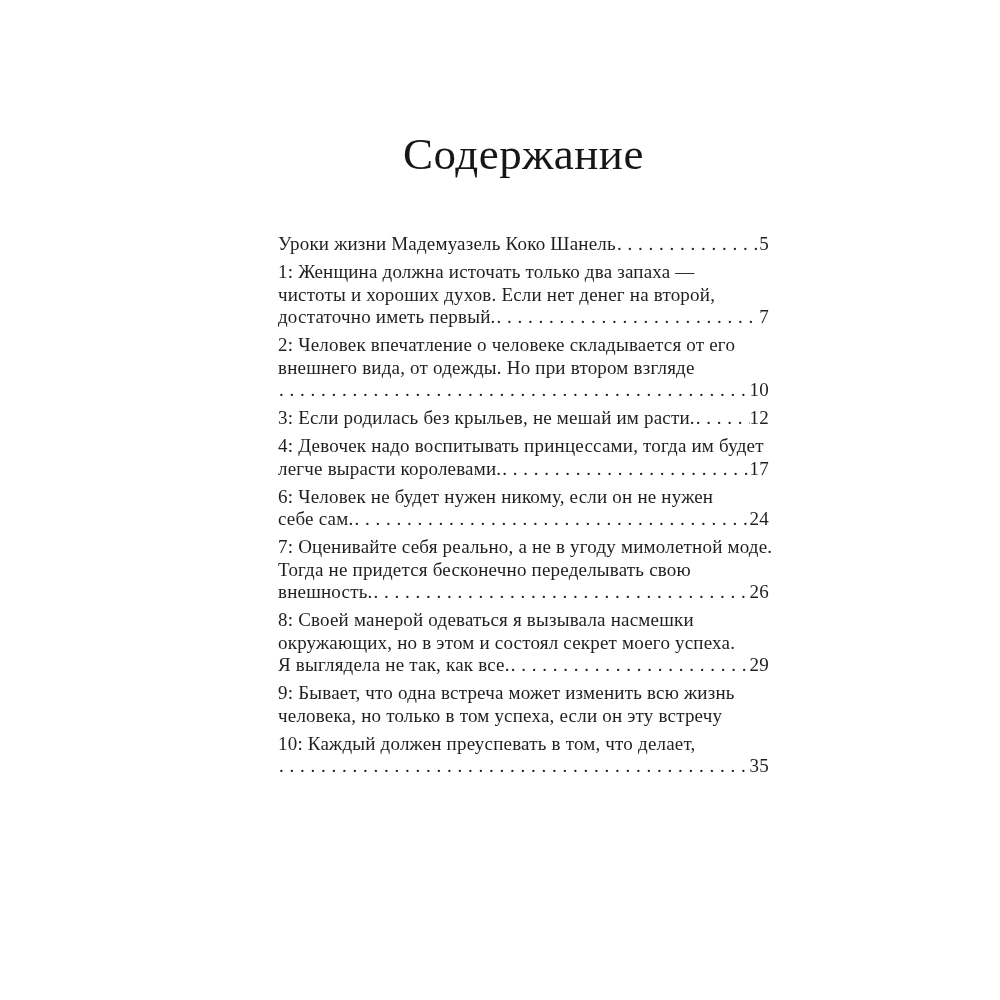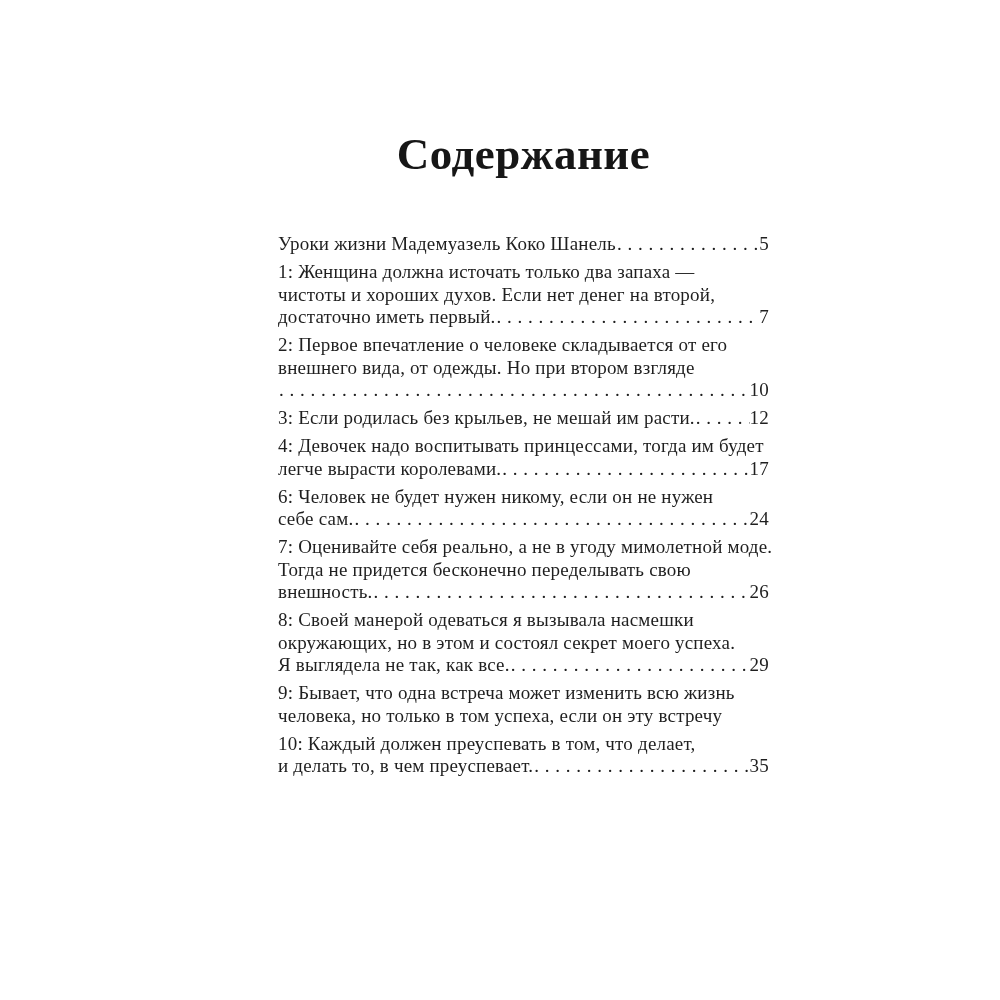--- a/index.html
+++ b/index.html
@@ -16,21 +16,21 @@
     color: #1f1f1f;
     overflow: hidden;
   }
   .toc-title {
     position: absolute;
     top: 128px;
     left: 278px;
     width: 491px;
     margin: 0;
     font-size: 45px;
-    font-weight: bold;
+    font-weight: normal;
     line-height: 52px;
     text-align: center;
     letter-spacing: 0.5px;
     color: #161616;
   }
   .toc-entries {
     position: absolute;
     top: 233px;
     left: 278px;
     width: 491px;
@@ -84,21 +84,21 @@
       <div class="entry">
         <div class="line">1: Женщина должна источать только два запаха —</div>
         <div class="line">чистоты и хороших духов. Если нет денег на второй,</div>
         <div class="line last">
           <span class="txt">достаточно иметь первый.</span>
           <span class="dots"></span>
           <span class="pg">7</span>
         </div>
       </div>
       <div class="entry">
-        <div class="line">2: Первое впечатление о человеке складывается от его</div>
+        <div class="line">2: Человек впечатление о человеке складывается от его</div>
         <div class="line">внешнего вида, от одежды. Но при втором взгляде</div>
         <div class="line last">
           <span class="dots"></span>
           <span class="pg">10</span>
         </div>
       </div>
       <div class="entry">
         <div class="line last">
           <span class="txt">3: Если родилась без крыльев, не мешай им расти.</span>
           <span class="dots"></span>
@@ -139,19 +139,18 @@
           <span class="pg">29</span>
         </div>
       </div>
       <div class="entry">
         <div class="line">9: Бывает, что одна встреча может изменить всю жизнь</div>
         <div class="line">человека, но только в том успеха, если он эту встречу</div>
       </div>
       <div class="entry">
         <div class="line">10: Каждый должен преуспевать в том, что делает,</div>
         <div class="line last">
-          <span class="txt">и делать то, в чем преуспевает.</span>
           <span class="dots"></span>
           <span class="pg">35</span>
         </div>
       </div>
     </div>
 </div>
 
 </body></html>

